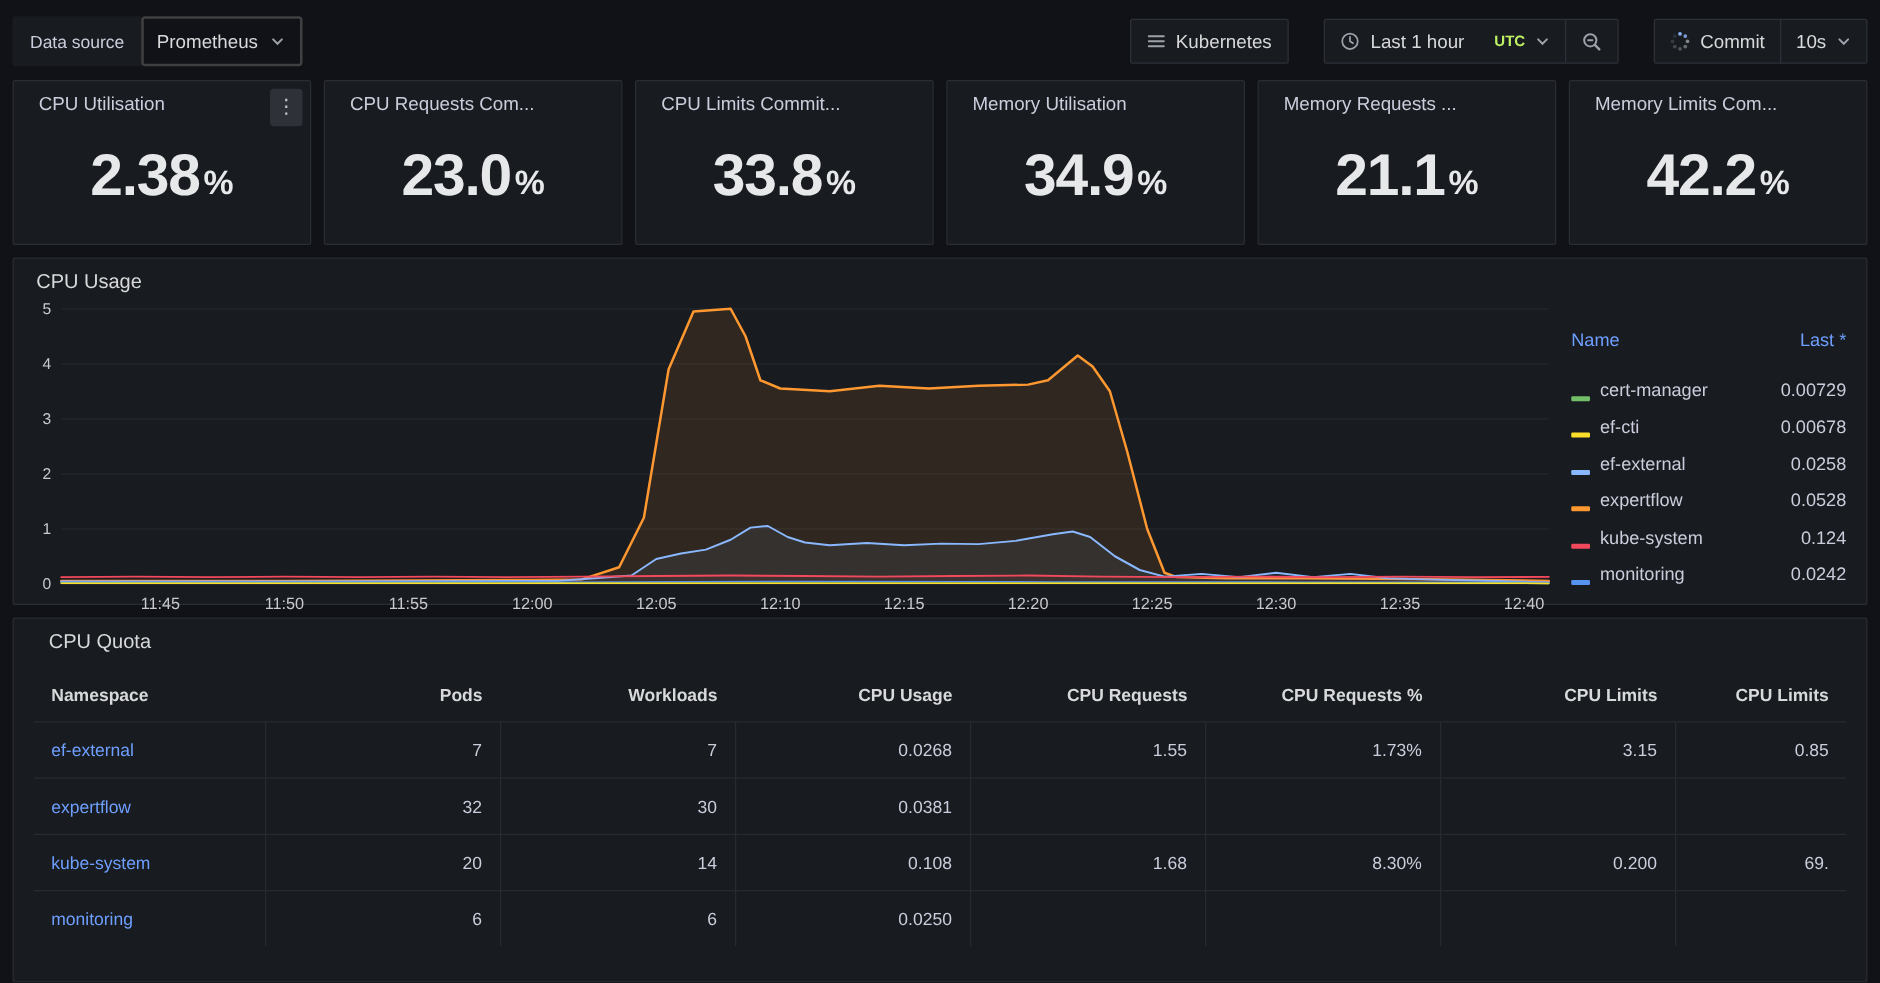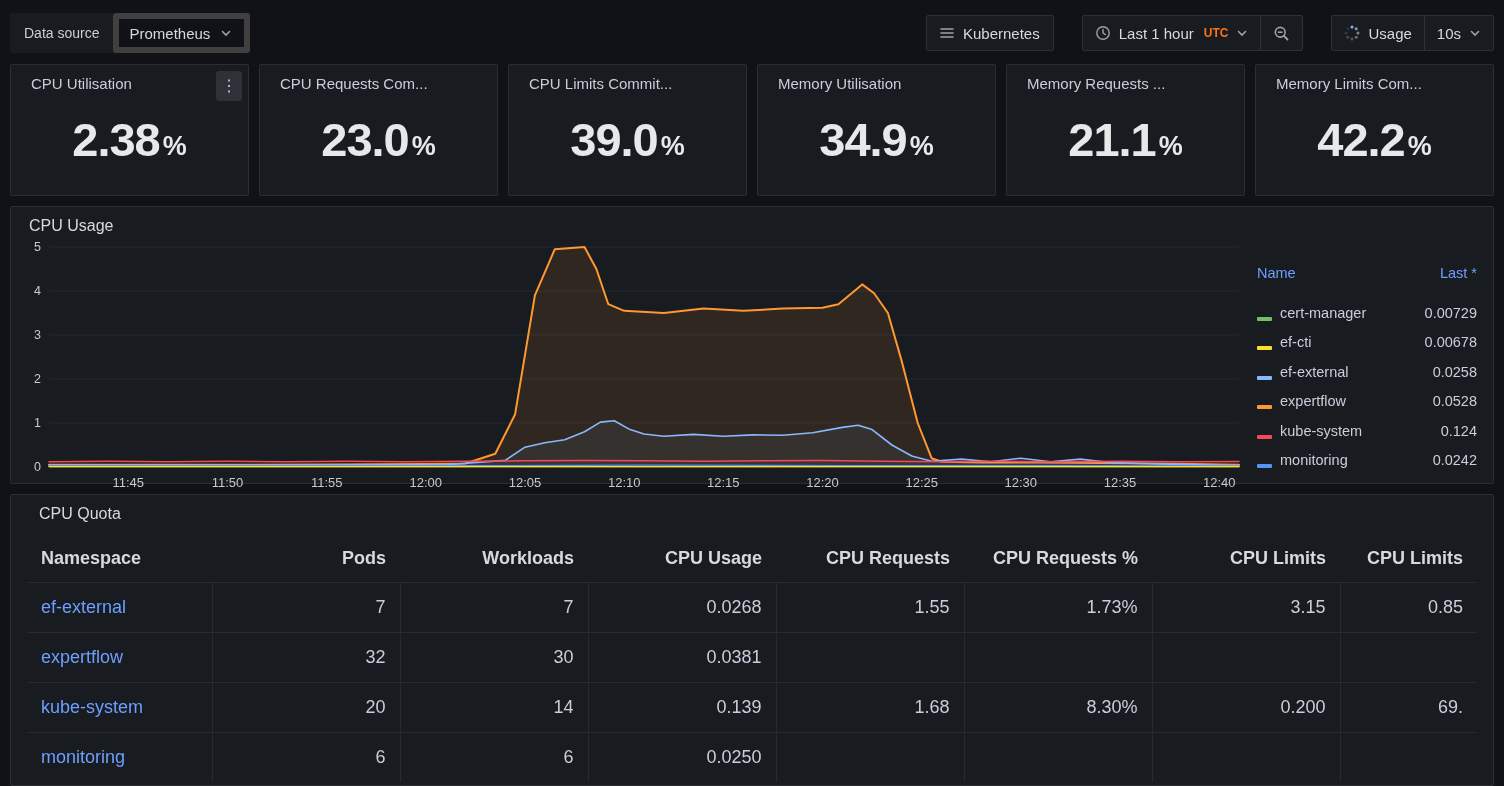--- a/index.html
+++ b/index.html
@@ -16,37 +16,37 @@
   .topbar { display:flex; justify-content:space-between; align-items:center; height:42px; flex:0 0 auto; }
   .ds-group { display:flex; align-items:stretch; height:40px; }
   .ds-label {
     background:#181b1f; color:#ccccdc; font-size:14px;
     display:flex; align-items:center; padding:0 14px;
     border-radius:2px 0 0 2px;
   }
   .ds-select {
     display:flex; align-items:center; gap:10px;
     background:#111217; color:#d8d9da; font-size:15px; font-family:inherit;
-    border:6px solid #404040; border-radius:3px; padding:0 12px 0 10px;
+    border:2px solid #404040; border-radius:3px; padding:0 12px 0 10px;
     cursor:pointer;
   }
   .topbar-right { display:flex; align-items:center; gap:28px; }
   .tb-btn, .btn-group { height:36px; background:#181b1f; border:1px solid #2d3038; border-radius:2px; }
   .tb-btn {
     display:flex; align-items:center; gap:9px; padding:0 13px;
     color:#d8d9da; font-size:15px; font-family:inherit; cursor:pointer;
   }
   .btn-group { display:flex; align-items:stretch; }
   .btn-group > button {
     display:flex; align-items:center; gap:8px; padding:0 12px;
     background:transparent; border:none; color:#d8d9da; font-size:15px;
     font-family:inherit; cursor:pointer;
   }
   .btn-group > button + button { border-left:1px solid #2d3038; }
-  .tz { font-size:12px; color:#f97316; font-weight:700; margin-left:2px; }
+  .tz { font-size:12px; color:#bef264; font-weight:700; margin-left:16px; }
   .icon { display:inline-flex; color:#9da2aa; }
   .chev { color:#9da2aa; }
   .spinner { animation: spin 1.1s steps(8) infinite; transform-origin:8px 8px; }
   @keyframes spin { to { transform: rotate(360deg); } }
 
   
   .stats-row { display:flex; gap:10px; height:132px; flex:0 0 auto; }
   .stat-panel {
     flex:1; background:#181b1f; border:1px solid rgba(204,204,220,0.10);
     border-radius:2px; padding:8px 10px; position:relative;
@@ -77,21 +77,21 @@
   .legend { width:240px; padding:30px 10px 0 10px; font-size:14.5px; flex:0 0 auto; }
   .legend-header { display:flex; justify-content:space-between; color:#6e9fff; font-weight:500; margin-bottom:10px; cursor:pointer; }
   .legend-row { display:flex; align-items:flex-end; height:29.5px; cursor:pointer; }
   .swatch { width:15px; height:4px; border-radius:1px; margin-right:8px; flex:0 0 auto; }
   .lg-name { color:#ccccdc; white-space:nowrap; }
   .lg-val { margin-left:auto; color:#ccccdc; }
 
   
   .quota-panel { flex:1; min-height:0; padding:8px 16px 0 16px; overflow:hidden; }
   .quota-table-wrap { margin-top:12px; }
-  table { width:100%; border-collapse:collapse; table-layout:fixed; font-size:18px; }
+  table { width:100%; border-collapse:collapse; table-layout:fixed; font-size:14px; }
   th { font-weight:700; color:#d8d9da; padding:13px 14px; text-align:right; white-space:nowrap; overflow:hidden; cursor:pointer; }
   td { color:#ccccdc; padding:14px 14px; text-align:right; border-top:1px solid rgba(204,204,220,0.09); border-left:1px solid rgba(204,204,220,0.09); white-space:nowrap; overflow:hidden; }
   td:first-child { border-left:none; }
   th.left, td.left { text-align:left; }
   .ns-link { color:#6e9fff; cursor:pointer; }
 </style>
 </head>
 <body>
 
 <div class="page">
@@ -153,21 +153,21 @@
               <circle cx="8" cy="2" r="1.5" fill="#8ab4f8" opacity="1"></circle>
               <circle cx="12.2" cy="3.8" r="1.5" fill="#8ab4f8" opacity="0.85"></circle>
               <circle cx="14" cy="8" r="1.5" fill="#aab2bb" opacity="0.7"></circle>
               <circle cx="12.2" cy="12.2" r="1.5" fill="#aab2bb" opacity="0.55"></circle>
               <circle cx="8" cy="14" r="1.5" fill="#aab2bb" opacity="0.4"></circle>
               <circle cx="3.8" cy="12.2" r="1.5" fill="#aab2bb" opacity="0.3"></circle>
               <circle cx="2" cy="8" r="1.5" fill="#aab2bb" opacity="0.22"></circle>
               <circle cx="3.8" cy="3.8" r="1.5" fill="#8ab4f8" opacity="0.15"></circle>
             </svg>
           </span>
-          <span>Usage</span>
+          <span>Commit</span>
         </button>
         <button>
           <span>10s</span>
           <span class="icon chev">
             <svg width="12" height="12" viewBox="0 0 12 12">
                 <path d="M2.5 4.5L6 8l3.5-3.5" fill="none" stroke="currentColor" stroke-width="1.6" stroke-linecap="round"></path>
               </svg>
           </span>
         </button>
       </div>
@@ -186,21 +186,21 @@
     <div class="stat-panel">
       <div class="stat-title">CPU Requests Com...</div>
       <div class="stat-value">
         <span class="stat-num">23.0</span>
         <span class="stat-unit">%</span>
       </div>
     </div>
     <div class="stat-panel">
       <div class="stat-title">CPU Limits Commit...</div>
       <div class="stat-value">
-        <span class="stat-num">39.0</span>
+        <span class="stat-num">33.8</span>
         <span class="stat-unit">%</span>
       </div>
     </div>
     <div class="stat-panel">
       <div class="stat-title">Memory Utilisation</div>
       <div class="stat-value">
         <span class="stat-num">34.9</span>
         <span class="stat-unit">%</span>
       </div>
     </div>
@@ -348,21 +348,21 @@
               <td>0.0381</td>
               <td></td>
               <td></td>
               <td></td>
               <td></td>
             </tr>
             <tr>
               <td class="left"><span class="ns-link">kube-system</span></td>
               <td>20</td>
               <td>14</td>
-              <td>0.139</td>
+              <td>0.108</td>
               <td>1.68</td>
               <td>8.30%</td>
               <td>0.200</td>
               <td>69.</td>
             </tr>
             <tr>
               <td class="left"><span class="ns-link">monitoring</span></td>
               <td>6</td>
               <td>6</td>
               <td>0.0250</td>

